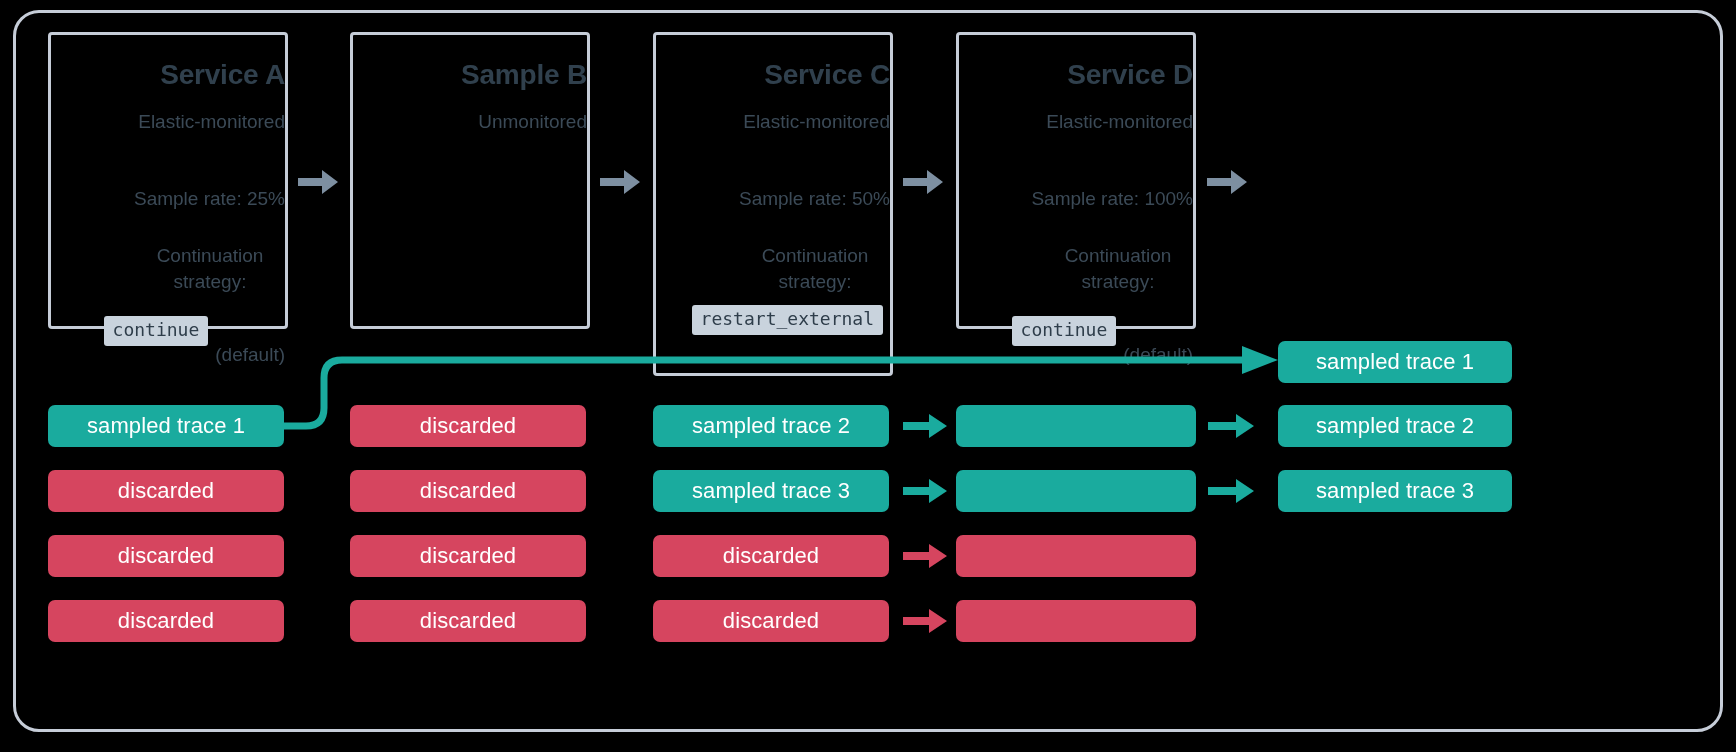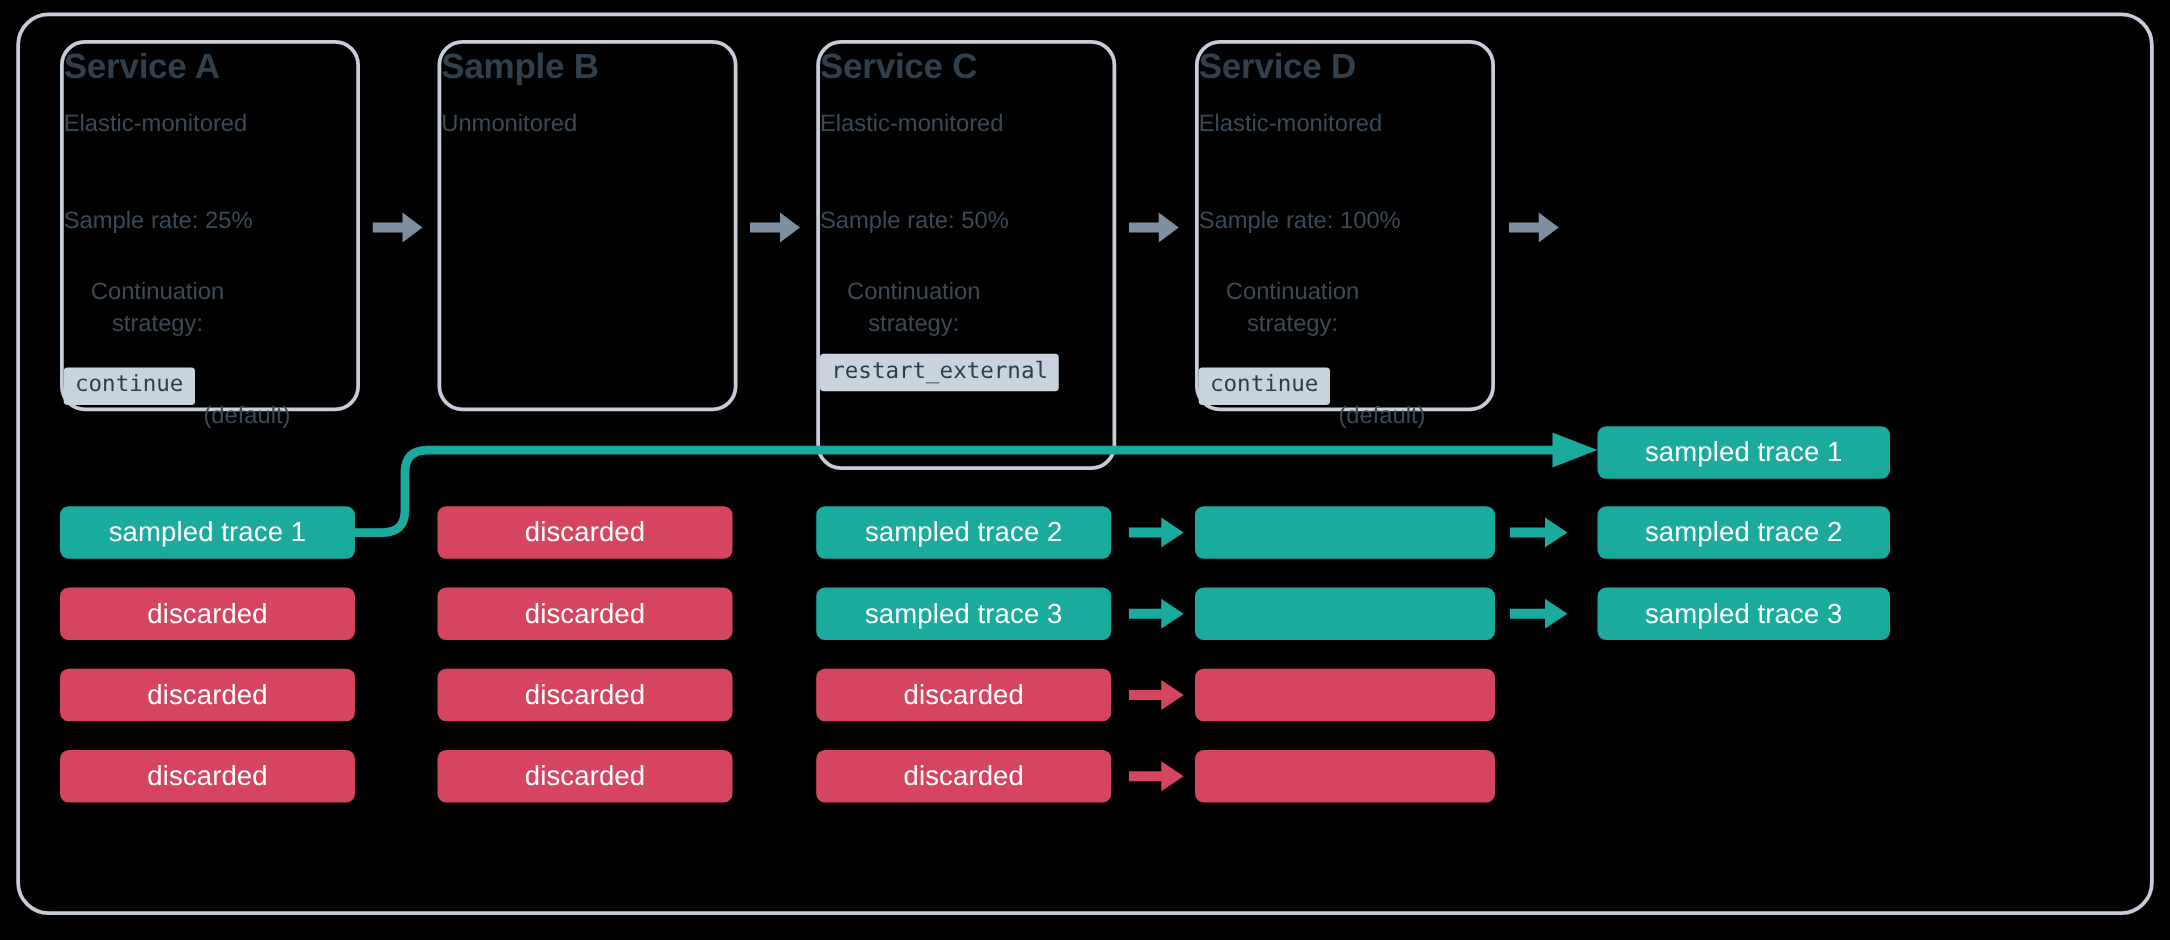--- a/index.html
+++ b/index.html
@@ -22,25 +22,26 @@
     width: 1710px; height: 722px;
     border: 3px solid #c6cdd8;
     border-radius: 26px;
     background: transparent;
   }
 
   
   .service-box {
     position: absolute;
     border: 3px solid #c6cdd8;
-    border-radius: 20px;
+    border-radius: 4px;
     background: #000000;
     display: flex;
     flex-direction: column;
-    align-items: flex-start;
+    align-items: flex-end;
+    padding-top: 22px;
   }
   .svc-title {
     font-size: 28px;
     font-weight: bold;
     color: #30404d;
     line-height: 1.25;
     letter-spacing: -0.2px;
   }
   .svc-sub {
     font-size: 19px;

